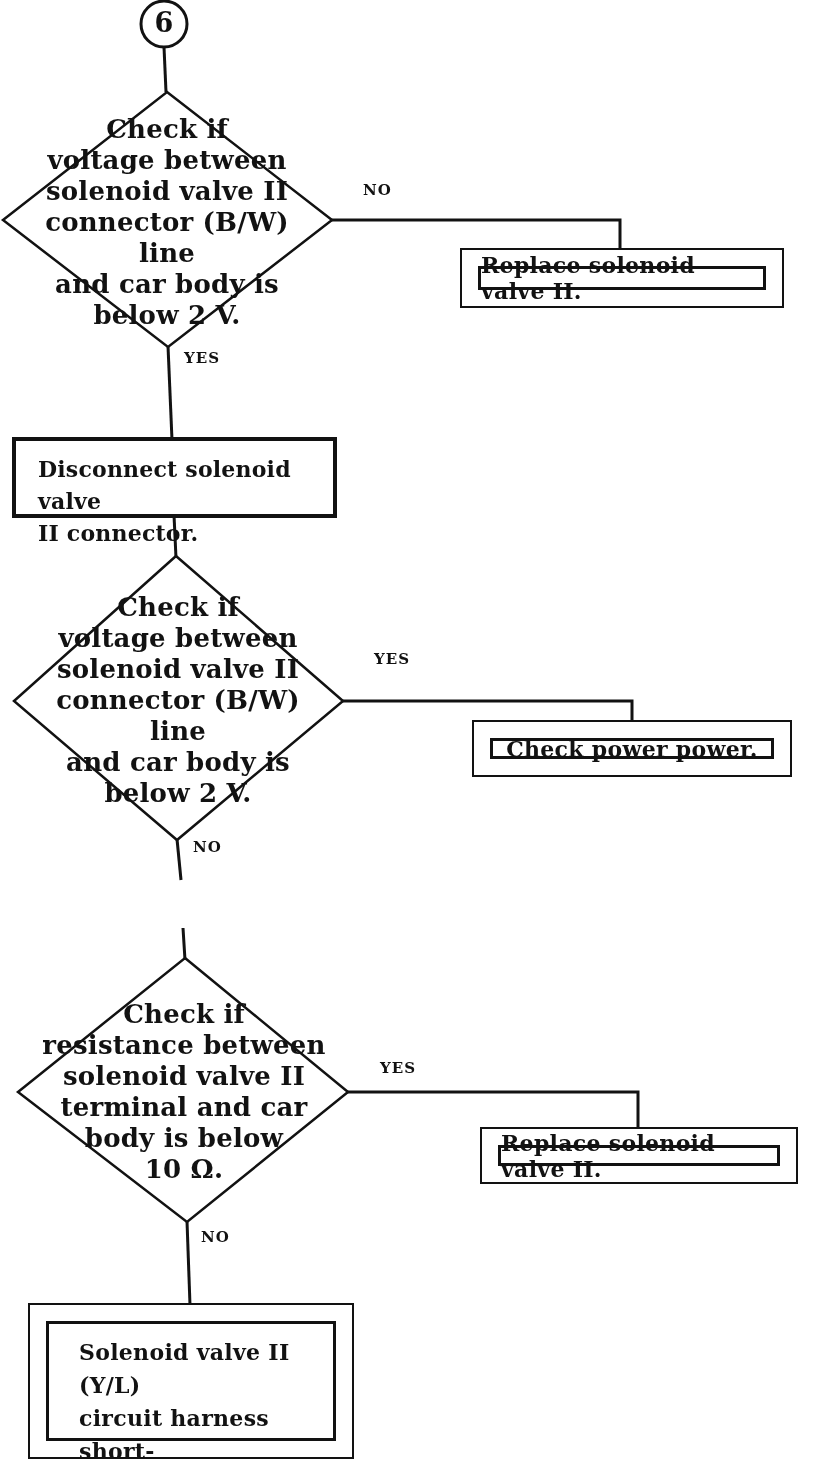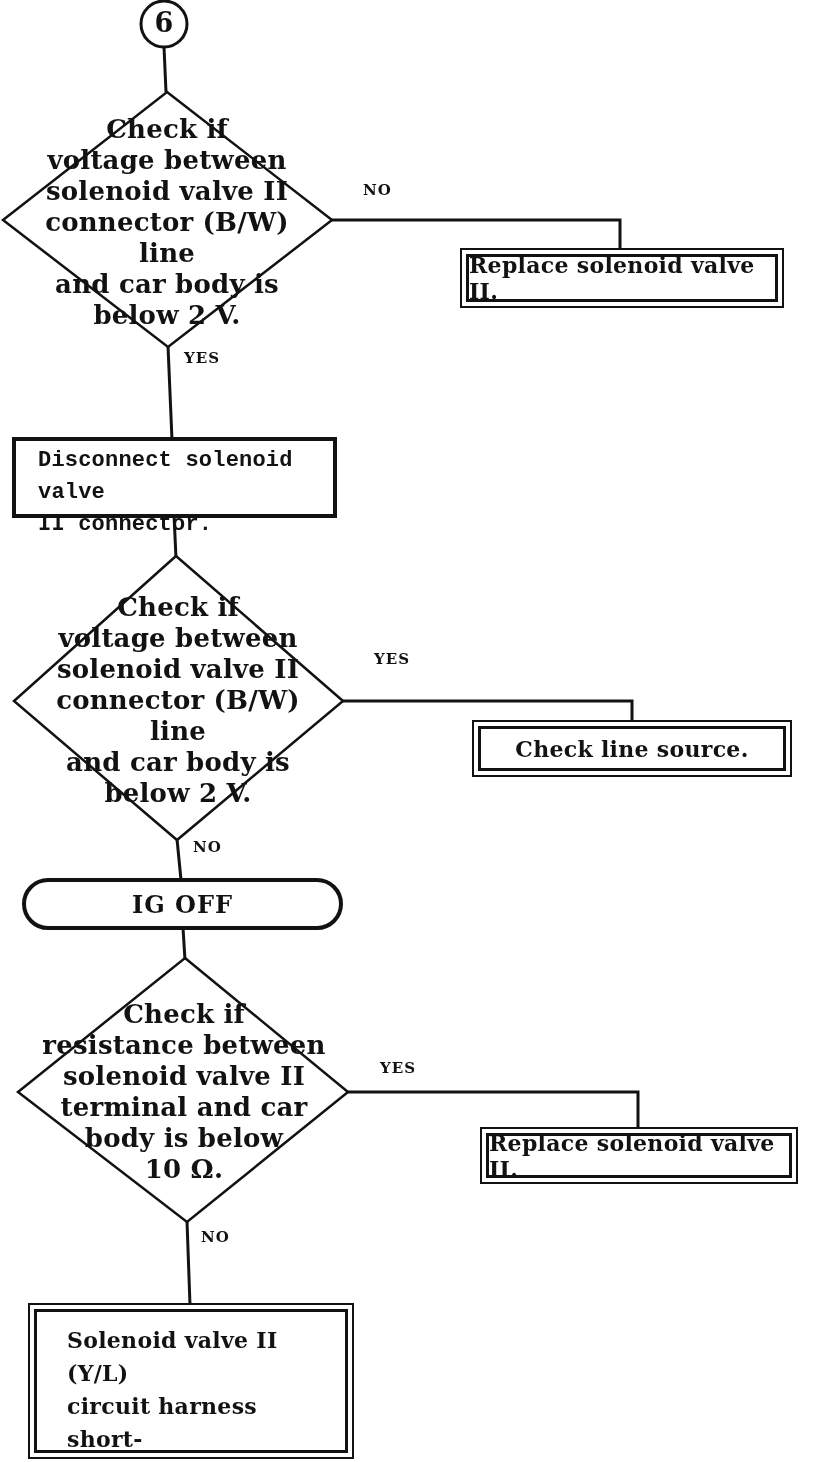--- a/index.html
+++ b/index.html
@@ -37,21 +37,21 @@
   }
   .edge-label {
     position: absolute;
     font-size: 15px;
     font-weight: bold;
     letter-spacing: 1px;
   }
   .dbox {
     position: absolute;
     border: 2px solid var(--ink);
-    padding: 4px;
+    padding: 16px;
     background: var(--paper);
   }
   .dbox .inner {
     width: 100%;
     height: 100%;
     border: 3px solid var(--ink);
     display: flex;
     align-items: center;
     justify-content: center;
     font-size: 22px;
@@ -59,23 +59,22 @@
     letter-spacing: 0.3px;
   }
   .sbox {
     position: absolute;
     border: 4px solid var(--ink);
     background: var(--paper);
     font-size: 22px;
     font-weight: 600;
     line-height: 32px;
     white-space: pre-line;
-    padding: 4px 10px 0 22px;
+    padding: 12px 10px 0 22px;
     letter-spacing: 0.2px;
-    font-family: Liberation Mono, monospace;
   }
   .stadium {
     position: absolute;
     border: 4px solid var(--ink);
     border-radius: 27px;
     background: var(--paper);
     display: flex;
     align-items: center;
     justify-content: center;
     font-size: 24px;
@@ -139,26 +138,25 @@
   <div class="node-text" style="left:178px; top:700px;">Check if
 voltage between
 solenoid valve II
 connector (B/W) line
 and car body is
 below 2 V.</div>
 
   <div class="edge-label" style="left:374px; top:650px;">YES</div>
 
   <div class="dbox" style="left:472px; top:720px; width:320px; height:57px;">
-    <div class="inner">Check line source.</div>
+    <div class="inner">Check power power.</div>
   </div>
 
   <div class="edge-label" style="left:193px; top:838px;">NO</div>
 
-  <div class="stadium" style="left:22px; top:878px; width:321px; height:52px;">IG OFF</div>
 
   <div class="node-text" style="left:184px; top:1092px;">Check if
 resistance between
 solenoid valve II
 terminal and car
 body is below
 10 Ω.</div>
 
   <div class="edge-label" style="left:380px; top:1059px;">YES</div>
 

